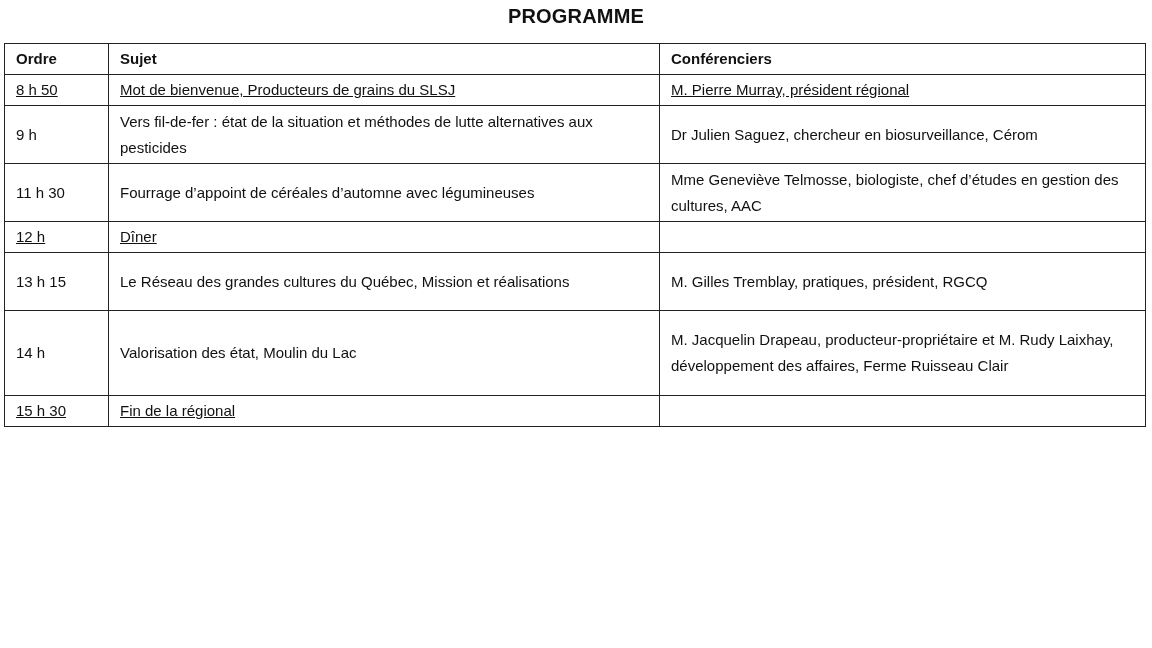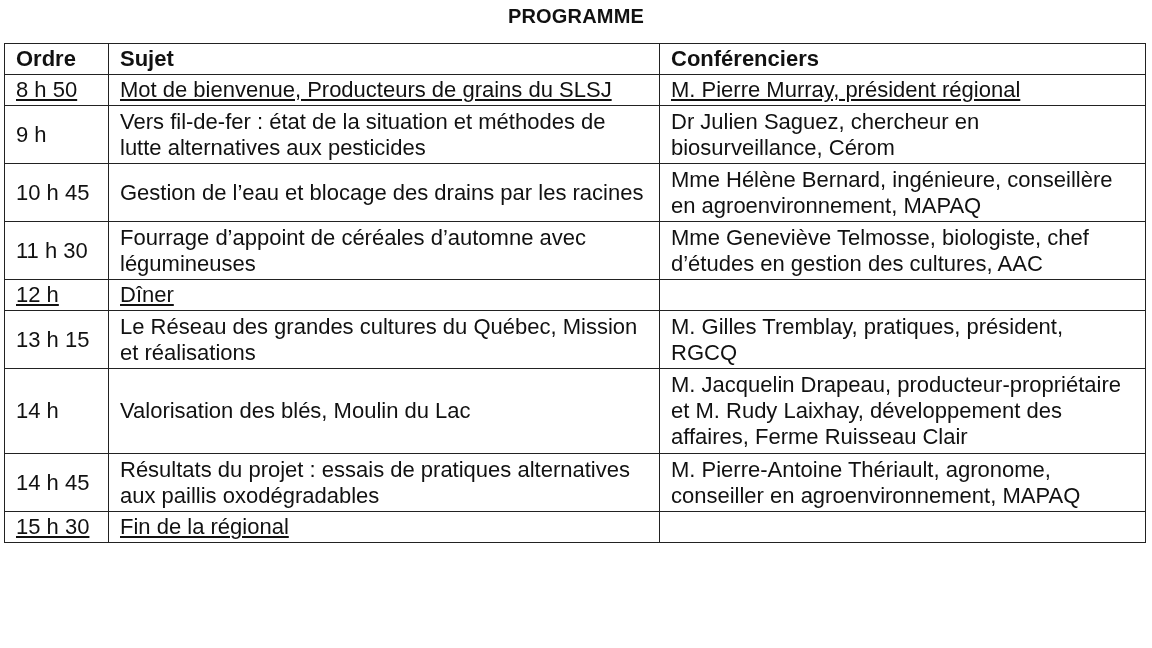--- a/index.html
+++ b/index.html
@@ -8,21 +8,21 @@
     font-family: "Liberation Sans", "DejaVu Sans", sans-serif;
     color: #111111;
   }
   .title {
     position: absolute; left: 0; top: 5px; width: 1152px;
     text-align: center; font-weight: bold; font-size: 20px; letter-spacing: 0.2px;
   }
   table.prog {
     position: absolute; left: 4px; top: 43px;
     width: 1141px; border-collapse: collapse; table-layout: fixed;
-    font-size: 22px; line-height: 26px;
+    font-size: 15px; line-height: 26px;
   }
   table.prog td, table.prog th {
     border: 1.5px solid #222222;
     padding: 2px 11px 2px 11px;
     vertical-align: middle; text-align: left;
     overflow: hidden;
   }
   table.prog th { font-weight: bold; height: 26px; }
   col.c1 { width: 104px; }
   col.c2 { width: 551px; }
@@ -54,48 +54,38 @@
       <td>8 h 50</td>
       <td>Mot de bienvenue, Producteurs de grains du SLSJ</td>
       <td>M. Pierre Murray, président régional</td>
     </tr>
     <tr class="h2">
       <td>9 h</td>
       <td>Vers fil-de-fer : état de la situation et méthodes de lutte alternatives aux pesticides</td>
       <td>Dr Julien Saguez, chercheur en biosurveillance, Cérom</td>
     </tr>
     <tr class="h2">
-      <td>10 h 45</td>
-      <td>Gestion de l’eau et blocage des drains par les racines</td>
-      <td>Mme Hélène Bernard, ingénieure, conseillère en agroenvironnement, MAPAQ</td>
-    </tr>
-    <tr class="h2">
       <td>11 h 30</td>
       <td>Fourrage d’appoint de céréales d’automne avec légumineuses</td>
       <td>Mme Geneviève Telmosse, biologiste, chef d’études en gestion des cultures, AAC</td>
     </tr>
     <tr class="h1">
       <td>12 h</td>
       <td>Dîner</td>
       <td></td>
     </tr>
     <tr class="h2">
       <td>13 h 15</td>
       <td>Le Réseau des grandes cultures du Québec, Mission et réalisations</td>
       <td>M. Gilles Tremblay, pratiques, président, RGCQ</td>
     </tr>
     <tr class="h3">
       <td>14 h</td>
-      <td>Valorisation des blés, Moulin du Lac</td>
+      <td>Valorisation des état, Moulin du Lac</td>
       <td>M. Jacquelin Drapeau, producteur-propriétaire et M. Rudy Laixhay, développement des affaires, Ferme Ruisseau Clair</td>
-    </tr>
-    <tr class="h2">
-      <td>14 h 45</td>
-      <td>Résultats du projet : essais de pratiques alternatives aux paillis oxodégradables</td>
-      <td>M. Pierre-Antoine Thériault, agronome, conseiller en agroenvironnement, MAPAQ</td>
     </tr>
     <tr class="h1">
       <td>15 h 30</td>
       <td>Fin de la régional</td>
       <td></td>
     </tr>
   </tbody>
 </table>
 
 </body></html>

